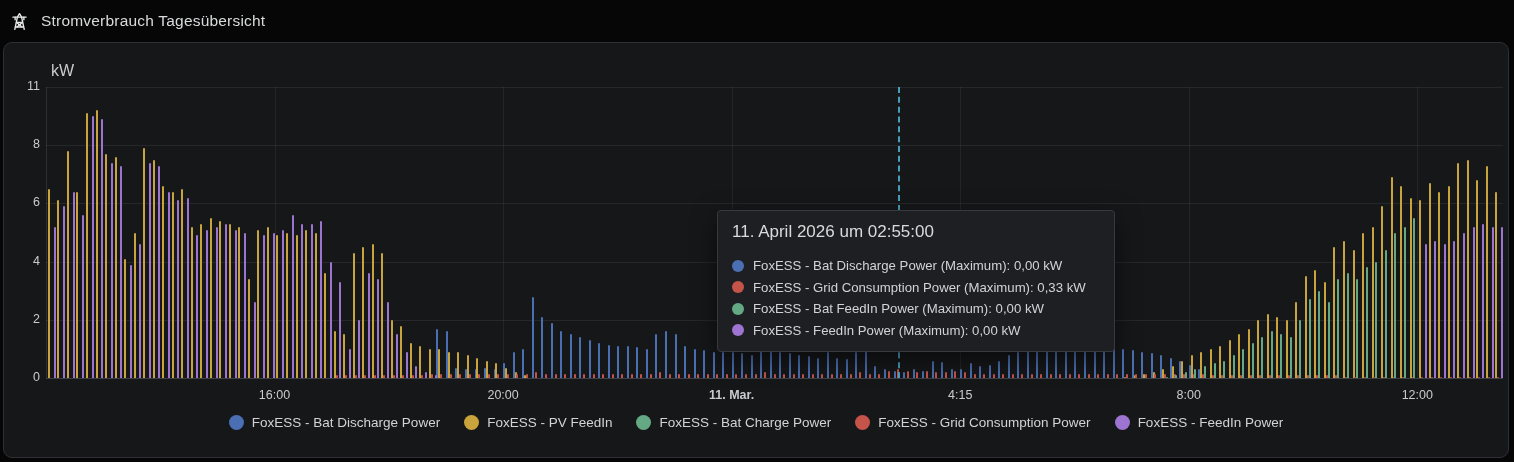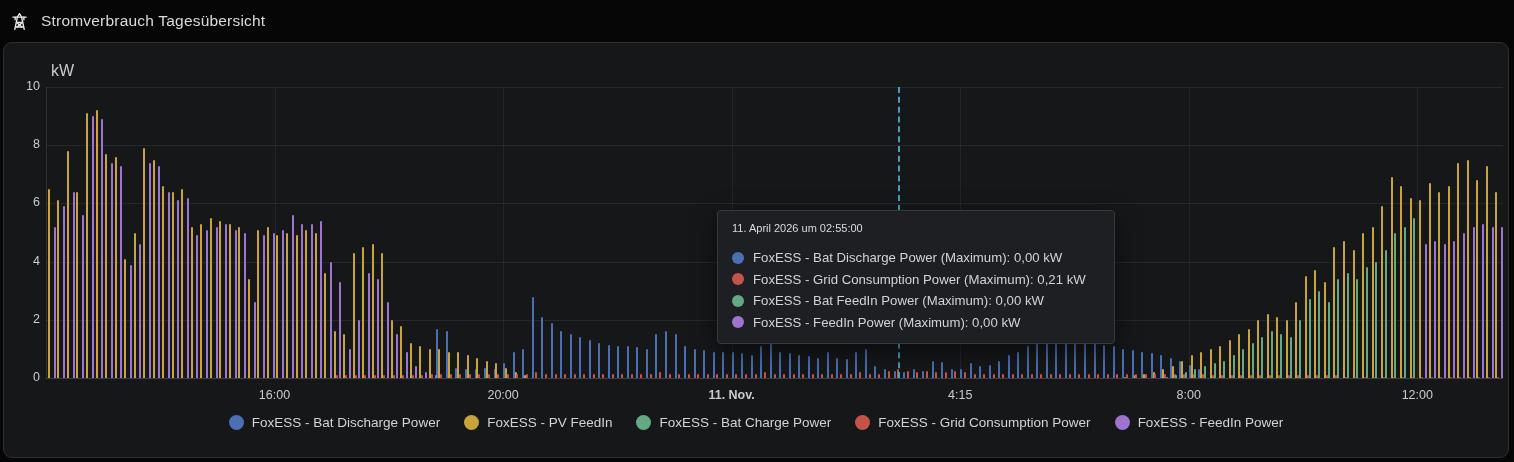--- a/index.html
+++ b/index.html
@@ -16,21 +16,21 @@
   .gridv{position:absolute;width:1px;background:rgba(204,210,222,0.07);}
   .ylab{position:absolute;width:28px;text-align:right;font-size:12.5px;color:#c9cbcf;left:8px;}
   .xlab{position:absolute;width:80px;text-align:center;font-size:12.5px;color:#c9cbcf;}
   .bar{position:absolute;width:2px;border-radius:1px 1px 0 0;}
   .cursor{position:absolute;width:0;border-left:2px dashed #4fb6d6;opacity:.85;}
   .plotarea{position:absolute;left:42px;top:44px;width:1457px;height:291px;}
   .axisl{position:absolute;width:1px;background:rgba(204,210,222,0.12);}
   .tooltip{position:absolute;left:713px;top:167px;width:368px;background:#1e1f22;
     border:1px solid #38393f;border-radius:4px;padding:11px 14px 13px;z-index:6;
     box-shadow:0 8px 24px rgba(0,0,0,0.55);}
-  .ttitle{color:#d9dadb;font-size:11px;font-weight:500;margin-bottom:16px;}
+  .ttitle{color:#d9dadb;font-size:17px;font-weight:500;margin-bottom:16px;}
   .trow{display:flex;align-items:center;gap:9px;margin-top:6.5px;color:#d2d3d6;font-size:13.2px;white-space:nowrap;}
   .dot{width:12px;height:12px;border-radius:50%;flex:0 0 12px;}
   .legend{position:absolute;left:0;top:372px;width:100%;display:flex;justify-content:center;align-items:center;gap:24px;}
   .litem{display:flex;align-items:center;gap:8px;color:#d2d3d6;font-size:13.5px;cursor:pointer;white-space:nowrap;}
   .lcirc{width:15px;height:15px;border-radius:50%;}
 </style>
 </head>
 <body>
 
 <div class="page">
@@ -53,21 +53,21 @@
     <div class="plotarea"></div>
     <div class="tooltip">
       <div class="ttitle">11. April 2026 um 02:55:00</div>
       <div>
           <div class="trow">
             <span class="dot" style="background: rgb(74, 111, 179);"></span>
             <span>FoxESS - Bat Discharge Power (Maximum): 0,00 kW</span>
           </div>
           <div class="trow">
             <span class="dot" style="background: rgb(196, 84, 74);"></span>
-            <span>FoxESS - Grid Consumption Power (Maximum): 0,21 kW</span>
+            <span>FoxESS - Grid Consumption Power (Maximum): 0,33 kW</span>
           </div>
           <div class="trow">
             <span class="dot" style="background: rgb(100, 168, 132);"></span>
             <span>FoxESS - Bat FeedIn Power (Maximum): 0,00 kW</span>
           </div>
           <div class="trow">
             <span class="dot" style="background: rgb(157, 116, 208);"></span>
             <span>FoxESS - FeedIn Power (Maximum): 0,00 kW</span>
           </div>
         </div>
@@ -98,28 +98,28 @@
       <div class="ylab" style="top: 327px;">0</div>
       <div class="gridh" style="left: 42px; top: 276.8px; width: 1457px;"></div>
       <div class="ylab" style="top: 268.8px;">2</div>
       <div class="gridh" style="left: 42px; top: 218.6px; width: 1457px;"></div>
       <div class="ylab" style="top: 210.6px;">4</div>
       <div class="gridh" style="left: 42px; top: 160.4px; width: 1457px;"></div>
       <div class="ylab" style="top: 152.4px;">6</div>
       <div class="gridh" style="left: 42px; top: 102.2px; width: 1457px;"></div>
       <div class="ylab" style="top: 94.2px;">8</div>
       <div class="gridh" style="left: 42px; top: 44px; width: 1457px;"></div>
-      <div class="ylab" style="top: 36px;">10</div>
+      <div class="ylab" style="top: 36px;">11</div>
       <div class="axisl" style="left: 42px; top: 44px; height: 291px;"></div>
       <div class="gridv" style="left: 270.5px; top: 44px; height: 291px;"></div>
       <div class="xlab" style="left: 230.5px; top: 345px;">16:00</div>
       <div class="gridv" style="left: 499.1px; top: 44px; height: 291px;"></div>
       <div class="xlab" style="left: 459.1px; top: 345px;">20:00</div>
       <div class="gridv" style="left: 727.6px; top: 44px; height: 291px;"></div>
-      <div class="xlab" style="font-weight: 600; left: 687.6px; top: 345px;">11. Nov.</div>
+      <div class="xlab" style="font-weight: 600; left: 687.6px; top: 345px;">11. Mar.</div>
       <div class="gridv" style="left: 956.2px; top: 44px; height: 291px;"></div>
       <div class="xlab" style="left: 916.2px; top: 345px;">4:15</div>
       <div class="gridv" style="left: 1184.7px; top: 44px; height: 291px;"></div>
       <div class="xlab" style="left: 1144.7px; top: 345px;">8:00</div>
       <div class="gridv" style="left: 1413.3px; top: 44px; height: 291px;"></div>
       <div class="xlab" style="left: 1373.3px; top: 345px;">12:00</div>
       <div class="bar" style="left: 432.44px; top: 285.53px; height: 49.47px; background: rgb(74, 111, 179);"></div>
       <div class="bar" style="left: 441.96px; top: 288.44px; height: 46.56px; background: rgb(74, 111, 179);"></div>
       <div class="bar" style="left: 451.48px; top: 324.81px; height: 10.18px; background: rgb(74, 111, 179);"></div>
       <div class="bar" style="left: 461.01px; top: 326.27px; height: 8.73px; background: rgb(74, 111, 179);"></div>

